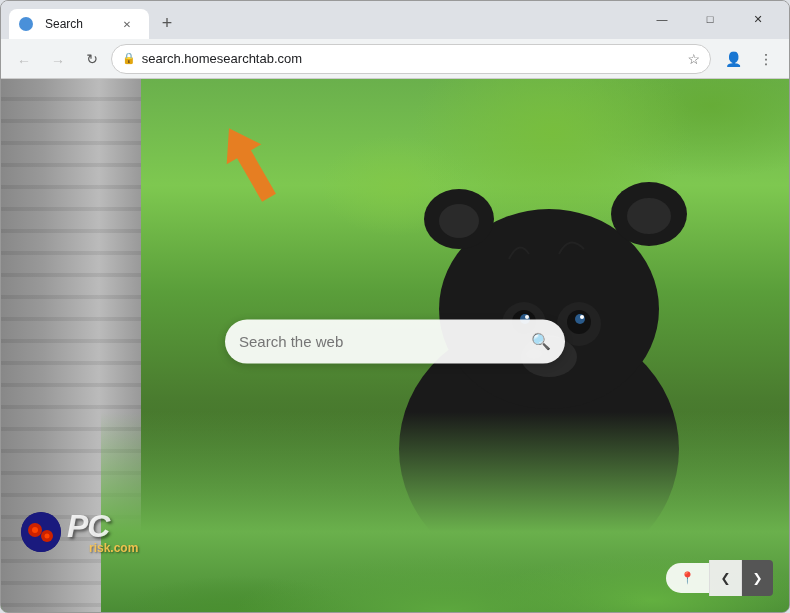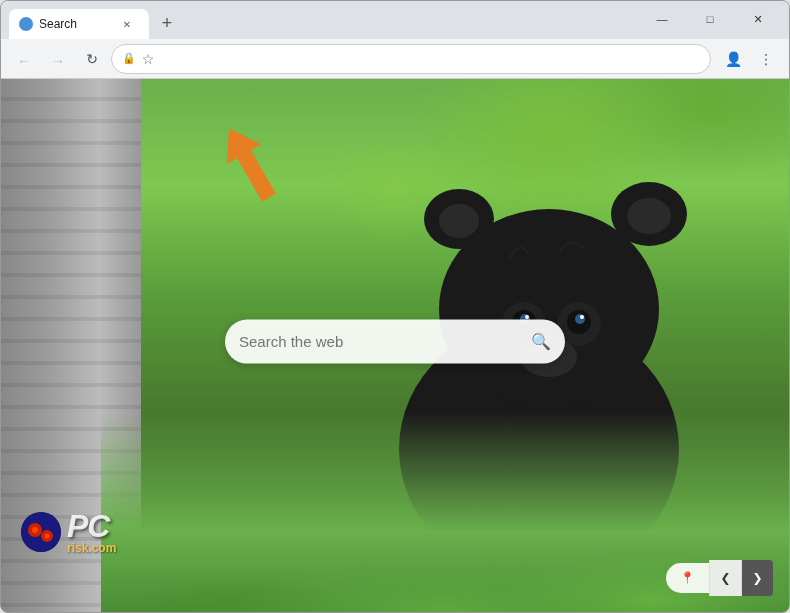--- a/index.html
+++ b/index.html
@@ -32,21 +32,21 @@
       padding: 0 8px;
       position: relative;
     }
 
     .tab {
       background: #fff;
       border-radius: 8px 8px 0 0;
       padding: 6px 14px 6px 10px;
       display: flex;
       align-items: center;
-      gap: 6px;
+      gap: 12px;
       height: 30px;
       min-width: 140px;
       max-width: 220px;
       position: relative;
     }
 
     .tab-favicon {
       width: 14px;
       height: 14px;
       background: #4a90d9;
@@ -411,20 +411,21 @@
     </div>
   </div>
 
   <div class="nav-bar">
     <div class="nav-icon-btn disabled">←</div>
     <div class="nav-icon-btn disabled">→</div>
     <div class="nav-icon-btn">↻</div>
 
     <div class="address-bar-wrap">
       <span class="lock-icon">🔒</span>
+      <input class="address-input" type="text" value="search.homesearchtab.com" style="">
       <span class="star-icon-btn">☆</span>
     </div>
 
     <div class="nav-right-icons">
       <div class="nav-icon-btn">👤</div>
       <div class="nav-icon-btn">⋮</div>
     </div>
   </div>
 
   <div class="browser-content">
@@ -503,21 +504,21 @@
         <svg width="40" height="40" viewBox="0 0 40 40">
           <circle cx="20" cy="20" r="20" fill="#1a1a7e"></circle>
           <circle cx="14" cy="18" r="7" fill="#cc2200"></circle>
           <circle cx="26" cy="24" r="6" fill="#cc2200"></circle>
           <circle cx="14" cy="18" r="3" fill="#ff4400"></circle>
           <circle cx="26" cy="24" r="2.5" fill="#ff4400"></circle>
         </svg>
       </div>
       <div style="display:flex; flex-direction:column; line-height:1;">
         <span class="pcrisk-text" style="font-size:32px; font-weight:700; color:rgba(255,255,255,0.85); font-style:italic; font-family:Arial Black,sans-serif; text-shadow:2px 2px 3px rgba(0,0,0,0.5); letter-spacing:-1px;">PC</span>
-        <span class="pcrisk-com" style="font-size:12px; color:rgba(255,200,80,0.9); font-weight:bold; text-shadow:1px 1px 2px rgba(0,0,0,0.5);">risk.com</span>
+        <span class="pcrisk-com" style="font-size:12px; color:rgba(255,200,80,0.9); font-weight:bold; text-shadow:1px 1px 2px rgba(0,0,0,0.5);margin-left:22px;">risk.com</span>
       </div>
     </div>
 
     <div class="suggestion-bar">
       <div class="suggestion-pill">
         <span>📍</span>
       </div>
       <div class="suggestion-nav">
         <div class="sugg-nav-btn">❮</div>
         <div class="sugg-nav-btn">❯</div>

